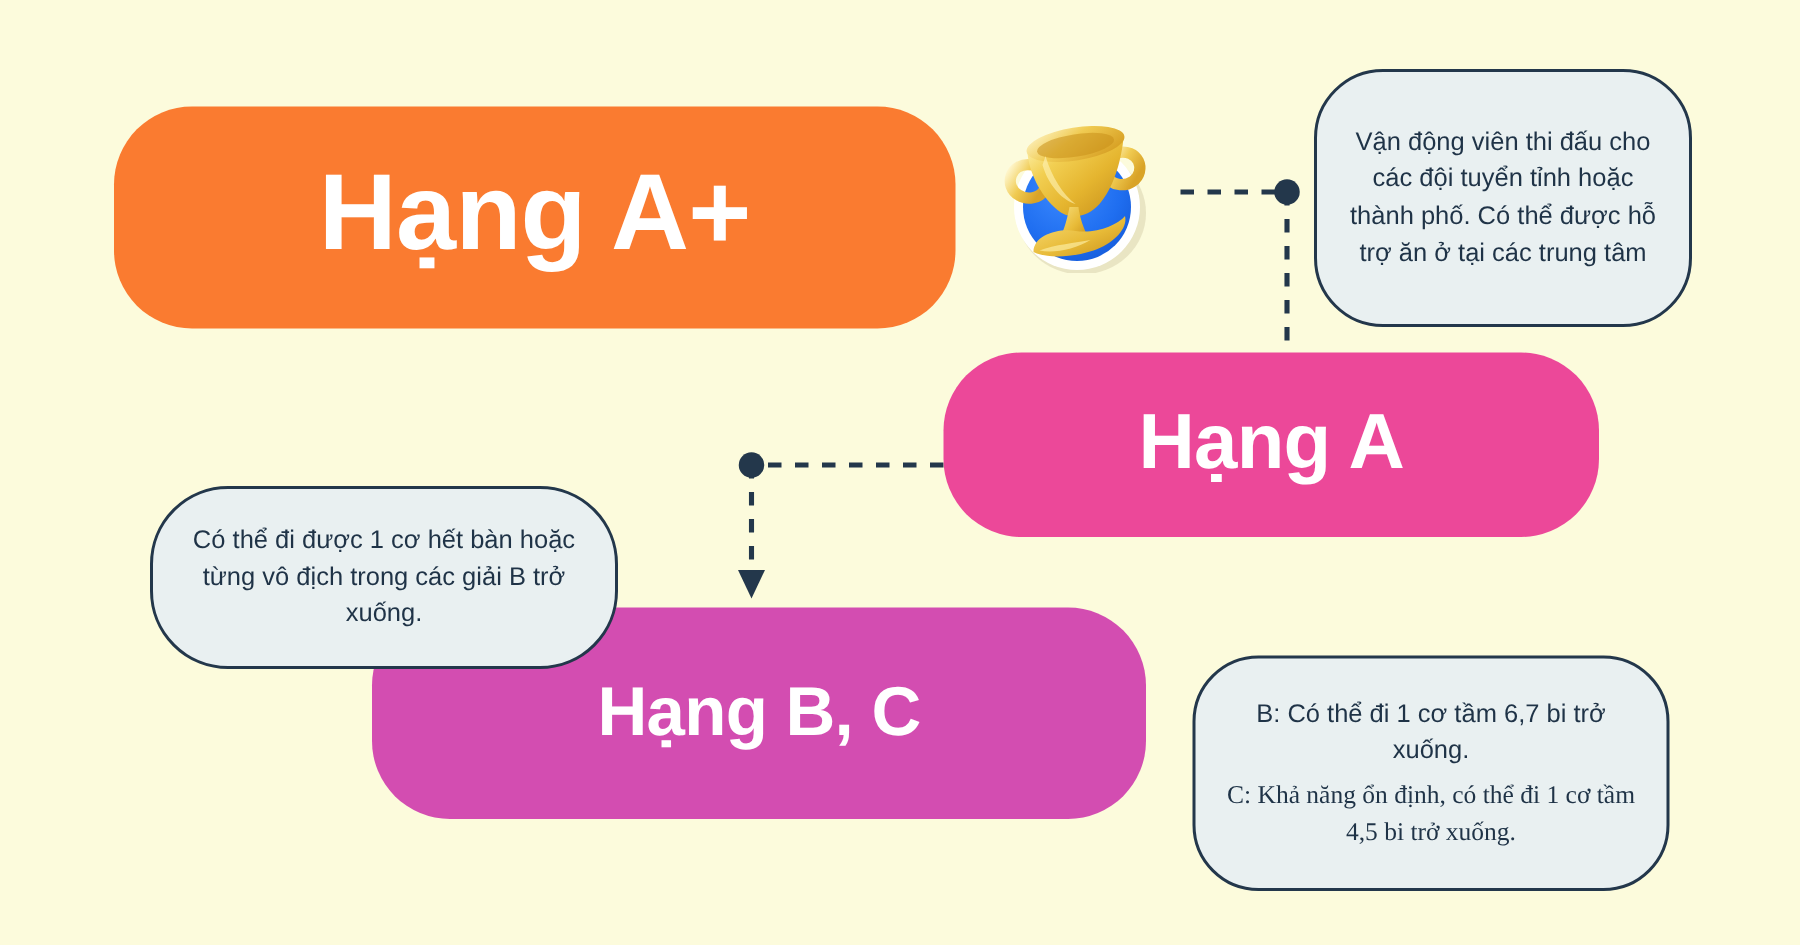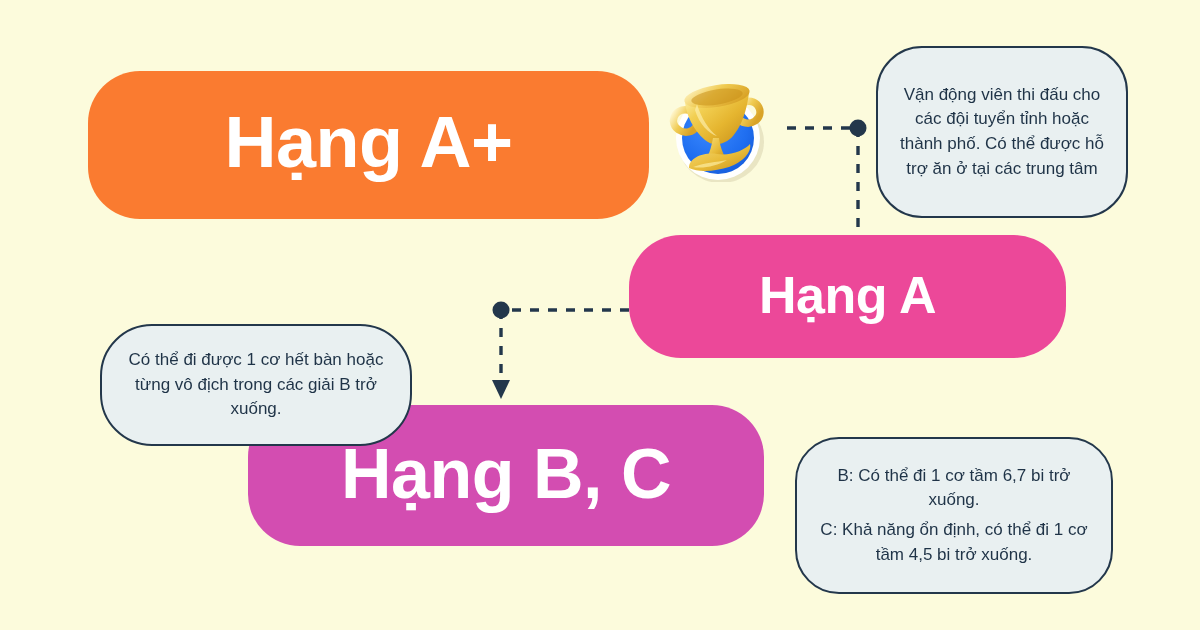--- a/index.html
+++ b/index.html
@@ -33,21 +33,21 @@
     border-radius: 52px;
     color: #ffffff;
     font-weight: 700;
     letter-spacing: -0.5px;
     line-height: 1;
     white-space: nowrap;
     z-index: 4;
   }
 
   #pill-a-plus {
-    left: 88px;
+    left: 76px;
     top: 71px;
     width: 561px;
     height: 148px;
     background: #fa7b30;
     font-size: 72px;
     padding-bottom: 6px;
   }
 
   #pill-a {
     left: 629px;
@@ -58,21 +58,21 @@
     font-size: 52px;
     padding-bottom: 4px;
   }
 
   #pill-bc {
     left: 248px;
     top: 405px;
     width: 516px;
     height: 141px;
     background: #d34db1;
-    font-size: 70px;
+    font-size: 46px;
     padding-bottom: 4px;
   }
 
   
   .callout {
     position: absolute;
     background: #e9f0f1;
     border: 2.5px solid #23374b;
     color: #1f3347;
     display: flex;
@@ -107,21 +107,21 @@
 
   #callout-bottom-right {
     left: 795px;
     top: 437px;
     width: 318px;
     height: 157px;
     border-radius: 44px;
     padding: 20px 18px;
   }
 
-  #callout-bottom-right .note-line + .note-line { margin-top: 5px; }
+  #callout-bottom-right .note-line + .note-line { margin-top: 5px; font-family: Liberation Serif, serif; }
 
   
   #trophy-badge {
     position: absolute;
     left: 655px;
     top: 68px;
     width: 124px;
     height: 114px;
     z-index: 6;
   }

